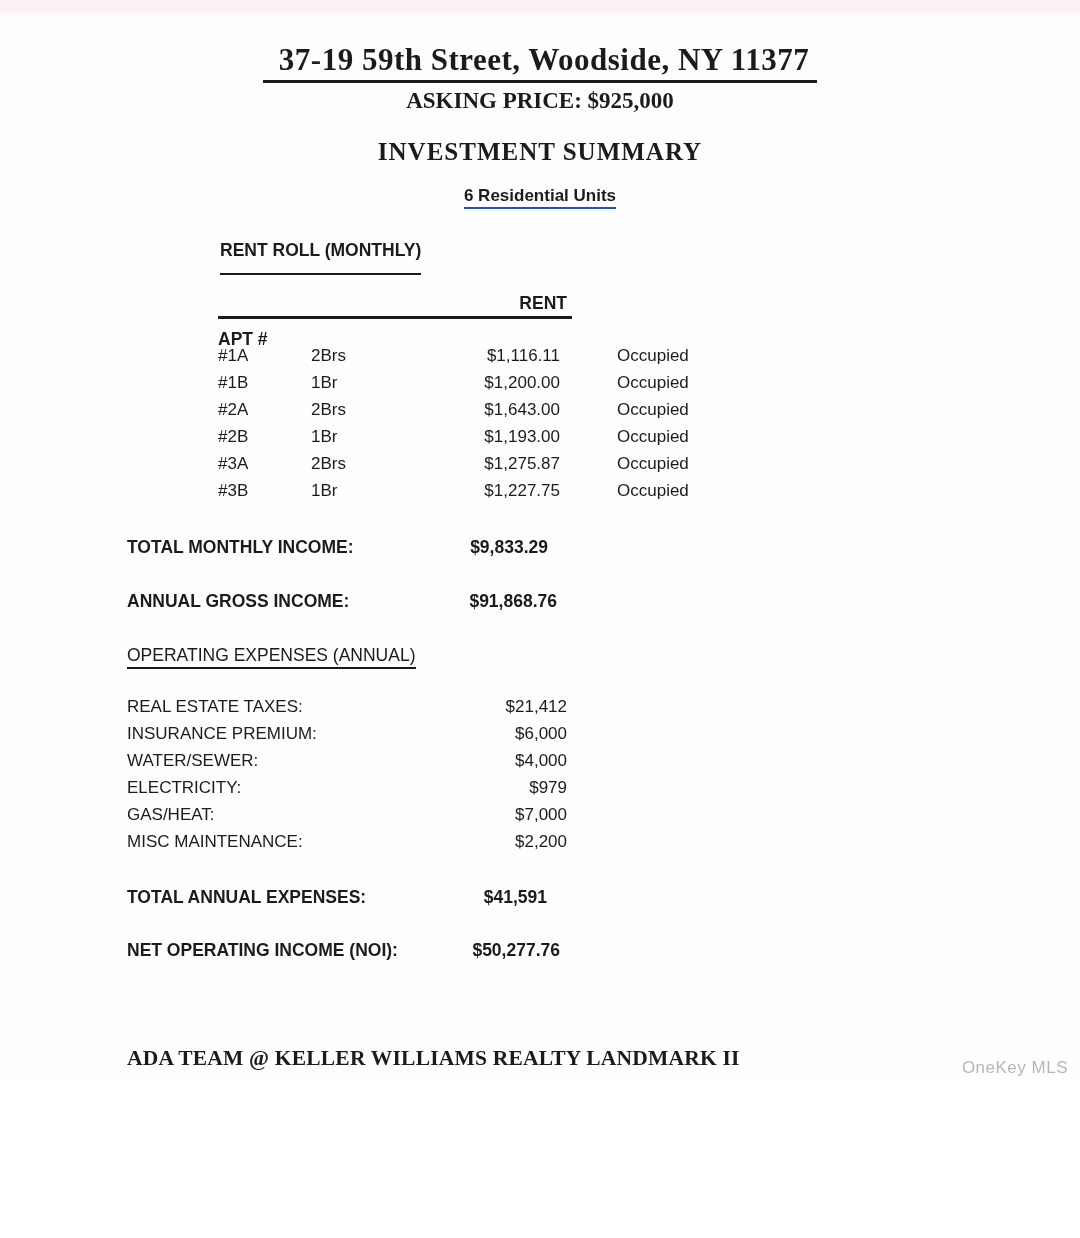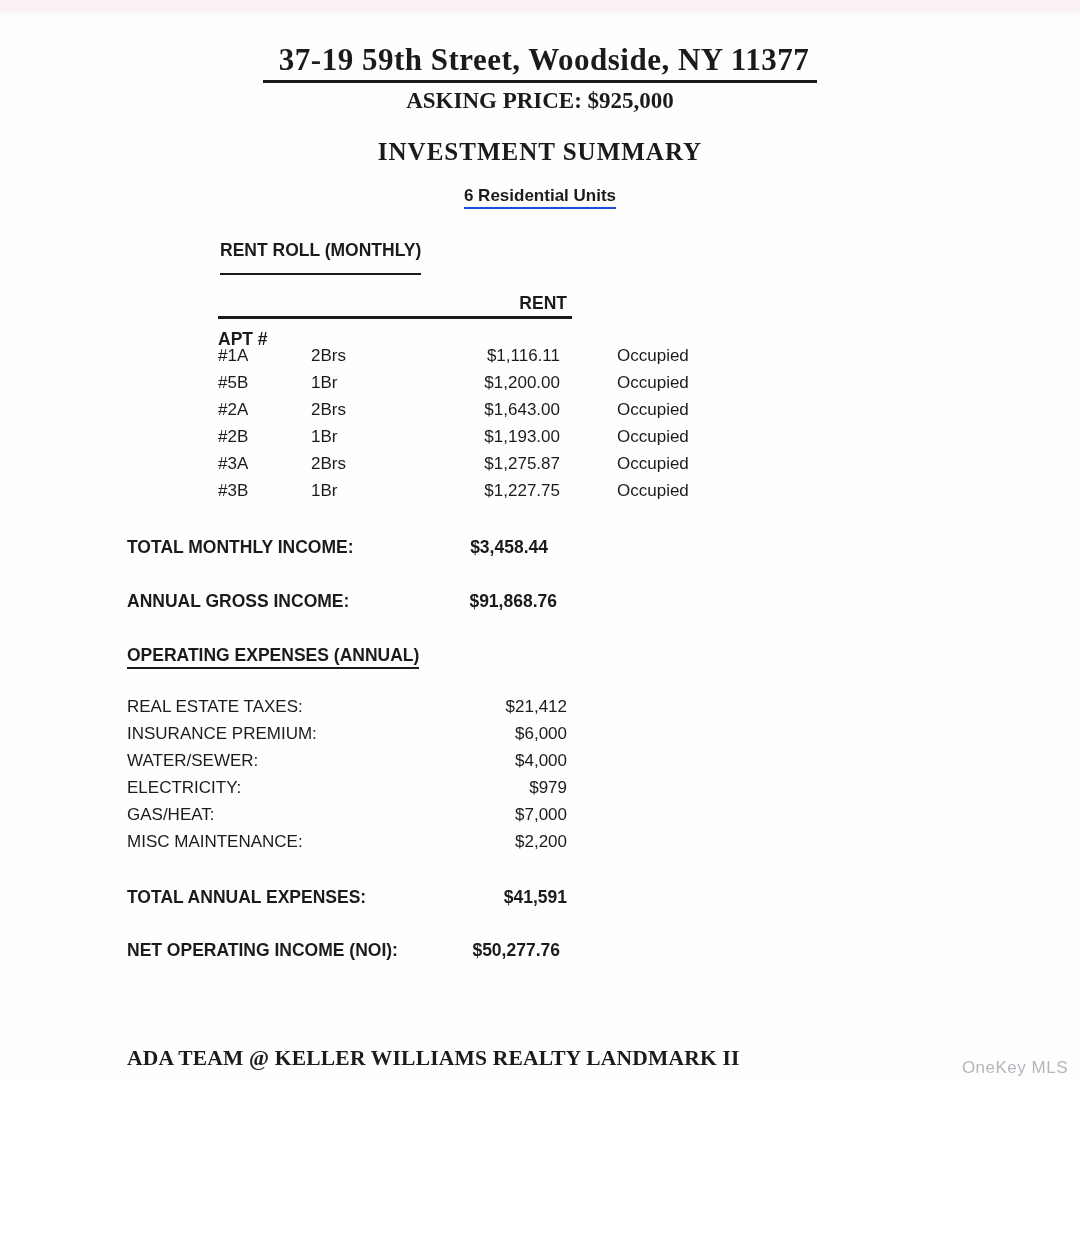--- a/index.html
+++ b/index.html
@@ -105,21 +105,21 @@
   .rr-status { position: absolute; left: 617px; }
 
   .total-line { position: absolute; left: 0; width: 100%; font-weight: bold; font-size: 17.5px; }
   .tl-label { position: absolute; left: 127px; }
   .tl-value { position: absolute; text-align: right; }
 
   
   .expenses-heading {
     position: absolute;
     top: 645px; left: 127px;
-    font-weight: bold;
+    font-weight: normal;
     font-size: 17.5px;
     padding-bottom: 1px;
     border-bottom: 2px solid #1b1b1b;
   }
   .exp-row { position: absolute; left: 0; width: 100%; font-size: 17px; }
   .exp-label { position: absolute; left: 127px; }
   .exp-value { position: absolute; left: 420px; width: 147px; text-align: right; }
 
   
   .footer {
@@ -165,21 +165,21 @@
   <div class="col-rent-header">RENT</div>
   <div class="header-rule"></div>
 
   <div class="rr-row" style="top:346px">
     <span class="rr-apt">#1A</span>
     <span class="rr-type">2Brs</span>
     <span class="rr-rent">$1,116.11</span>
     <span class="rr-status">Occupied</span>
   </div>
   <div class="rr-row" style="top:373px">
-    <span class="rr-apt">#5B</span>
+    <span class="rr-apt">#1B</span>
     <span class="rr-type">1Br</span>
     <span class="rr-rent">$1,200.00</span>
     <span class="rr-status">Occupied</span>
   </div>
   <div class="rr-row" style="top:400px">
     <span class="rr-apt">#2A</span>
     <span class="rr-type">2Brs</span>
     <span class="rr-rent">$1,643.00</span>
     <span class="rr-status">Occupied</span>
   </div>
@@ -197,21 +197,21 @@
   </div>
   <div class="rr-row" style="top:481px">
     <span class="rr-apt">#3B</span>
     <span class="rr-type">1Br</span>
     <span class="rr-rent">$1,227.75</span>
     <span class="rr-status">Occupied</span>
   </div>
 
   <div class="total-line" style="top:537px">
     <span class="tl-label">TOTAL MONTHLY INCOME:</span>
-    <span class="tl-value" style="left:400px; width:148px">$3,458.44</span>
+    <span class="tl-value" style="left:400px; width:148px">$9,833.29</span>
   </div>
 
   <div class="total-line" style="top:591px">
     <span class="tl-label">ANNUAL GROSS INCOME:</span>
     <span class="tl-value" style="left:400px; width:157px">$91,868.76</span>
   </div>
 
   <div class="expenses-heading">OPERATING EXPENSES (ANNUAL)</div>
 
   <div class="exp-row" style="top:697px">
@@ -234,21 +234,21 @@
     <span class="exp-label">GAS/HEAT:</span>
     <span class="exp-value">$7,000</span>
   </div>
   <div class="exp-row" style="top:832px">
     <span class="exp-label">MISC MAINTENANCE:</span>
     <span class="exp-value">$2,200</span>
   </div>
 
   <div class="total-line" style="top:887px">
     <span class="tl-label">TOTAL ANNUAL EXPENSES:</span>
-    <span class="tl-value" style="left:420px; width:147px">$41,591</span>
+    <span class="tl-value" style="left:400px; width:147px">$41,591</span>
   </div>
 
   <div class="total-line" style="top:940px">
     <span class="tl-label">NET OPERATING INCOME (NOI):</span>
     <span class="tl-value" style="left:400px; width:160px">$50,277.76</span>
   </div>
 
   <div class="footer">
     <div>ADA TEAM @ KELLER WILLIAMS REALTY LANDMARK II</div>
   </div>

